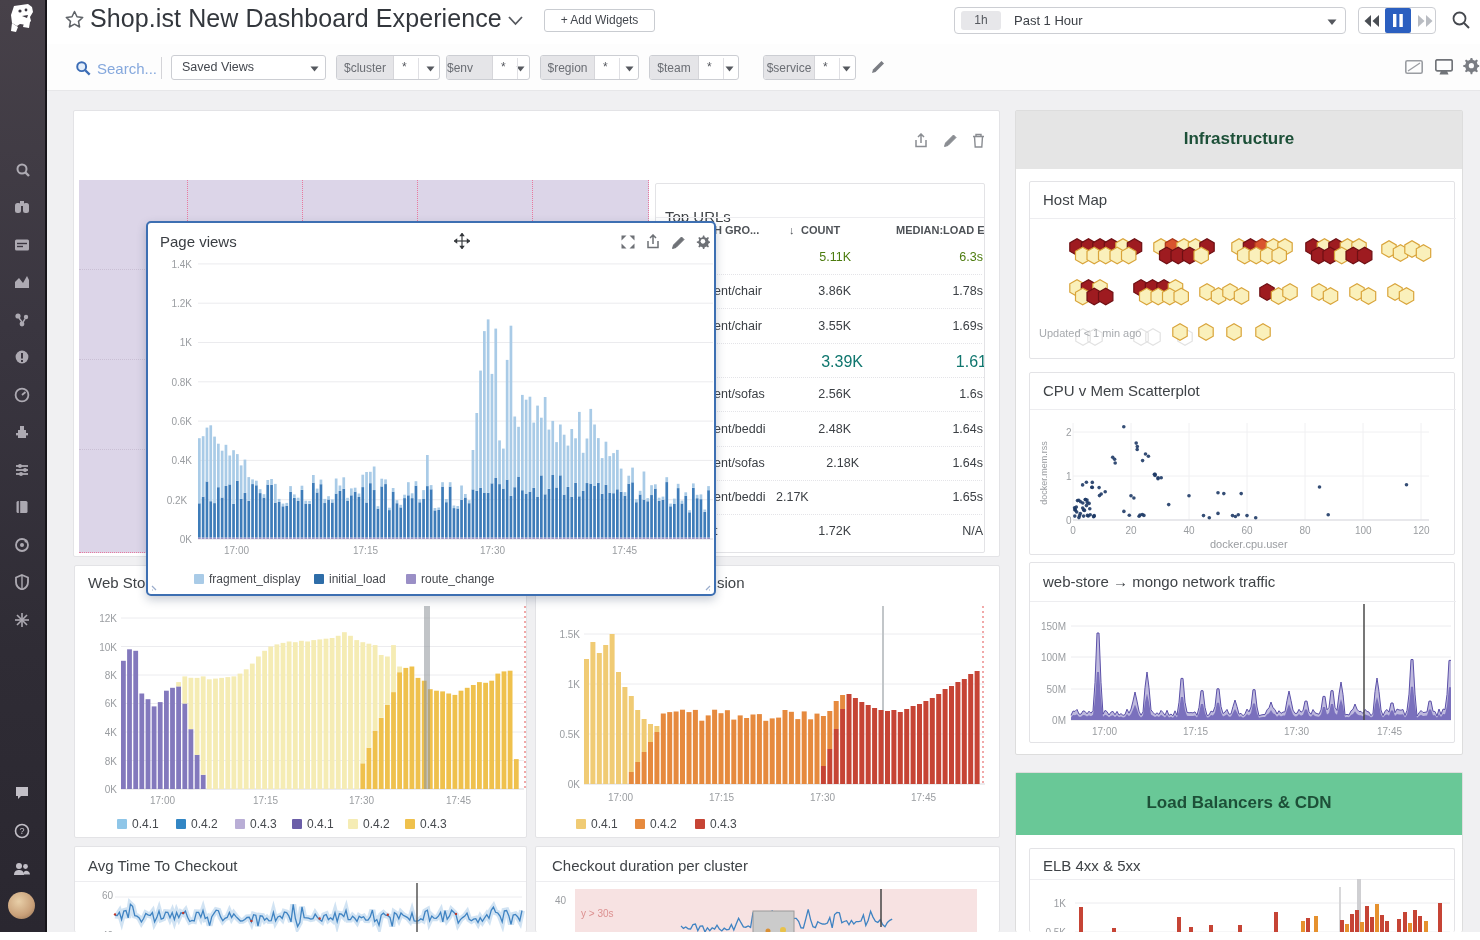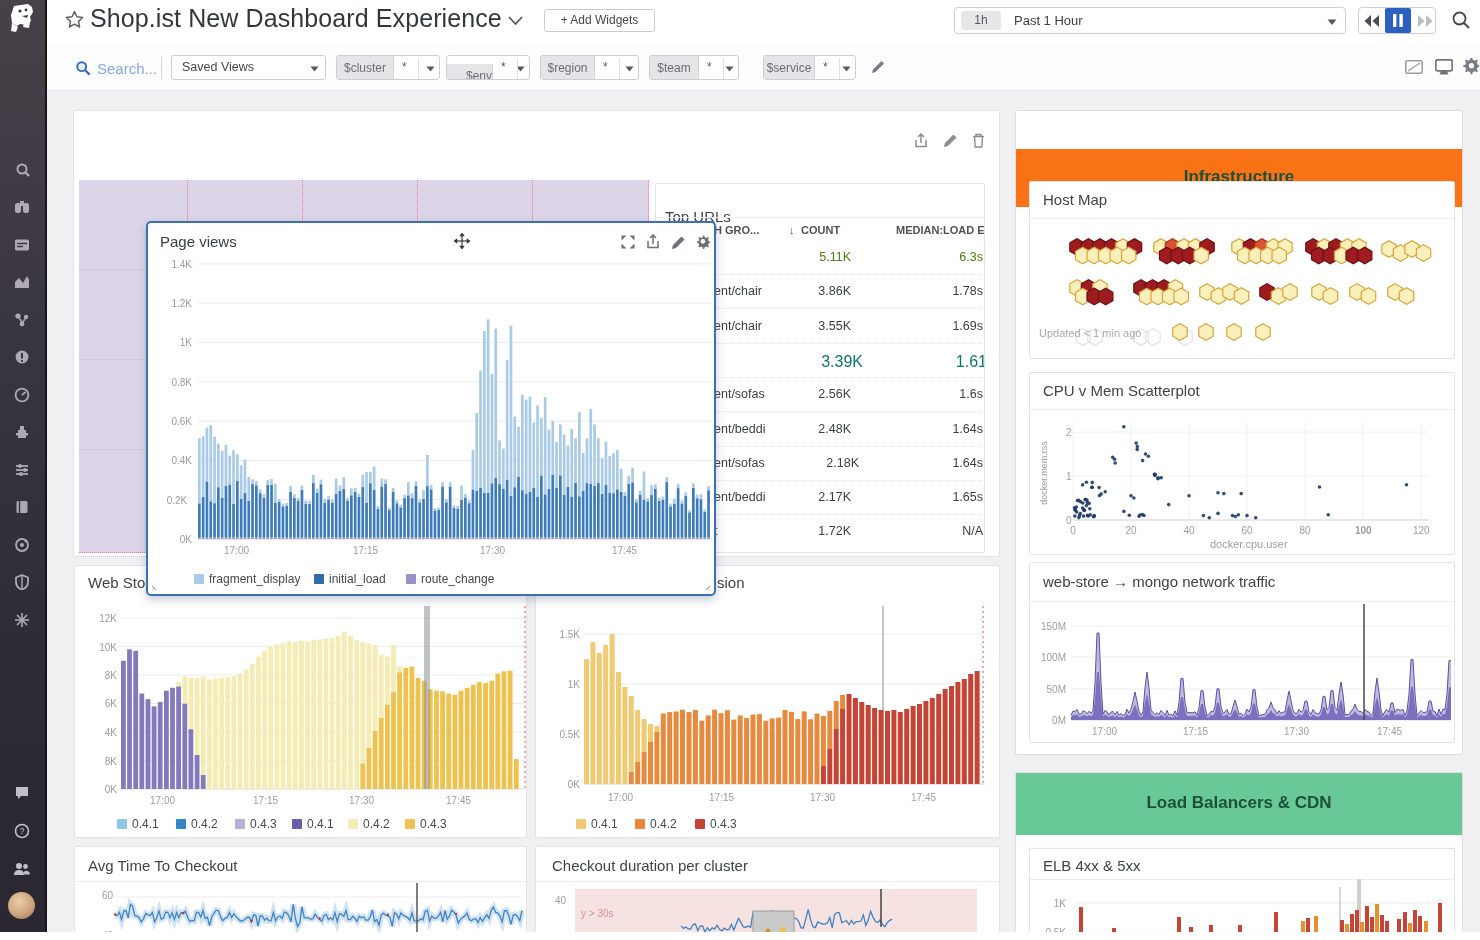--- a/index.html
+++ b/index.html
@@ -157,21 +157,21 @@
       </div>
       <div class="abs" style="left:289px;top:11px;width:104px;height:25px;border:1px solid #ccced3;border-radius:3px;background:#fff;overflow:hidden;">
         <div class="abs" style="left:0;top:0;width:57px;height:25px;background:#e5e5e8;border-right:1px solid #d6d6da;font-size:12px;color:#6b6e74;text-align:center;line-height:24px;">$cluster</div>
         <div class="abs" style="left:65px;top:4px;font-size:12px;color:#55585e;">*</div>
         <svg class="abs" style="left:89px;top:10px" width="9" height="6" viewBox="0 0 9 6">
           <path d="M0.5 0.5 L8.5 0.5 L4.5 5.5 Z" fill="#55585e"></path>
         </svg>
         <div class="abs" style="left:81px;top:2px;width:1px;height:21px;background:#e0e0e4;"></div>
       </div>
       <div class="abs" style="left:399px;top:11px;width:84px;height:25px;border:1px solid #ccced3;border-radius:3px;background:#fff;overflow:hidden;">
-        <div class="abs" style="left:0;top:8px;width:46px;height:25px;background:#e5e5e8;border-right:1px solid #d6d6da;font-size:12px;color:#6b6e74;text-align:right;line-height:24px;">$env</div>
+        <div class="abs" style="left:0;top:0;width:46px;height:25px;background:#e5e5e8;border-right:1px solid #d6d6da;font-size:12px;color:#6b6e74;text-align:left;line-height:24px;">$env</div>
         <div class="abs" style="left:54px;top:4px;font-size:12px;color:#55585e;">*</div>
         <svg class="abs" style="left:69px;top:10px" width="9" height="6" viewBox="0 0 9 6">
           <path d="M0.5 0.5 L8.5 0.5 L4.5 5.5 Z" fill="#55585e"></path>
         </svg>
         <div class="abs" style="left:70px;top:2px;width:1px;height:21px;background:#e0e0e4;"></div>
       </div>
       <div class="abs" style="left:493px;top:11px;width:99px;height:25px;border:1px solid #ccced3;border-radius:3px;background:#fff;overflow:hidden;">
         <div class="abs" style="left:0;top:0;width:54px;height:25px;background:#e5e5e8;border-right:1px solid #d6d6da;font-size:12px;color:#6b6e74;text-align:center;line-height:24px;">$region</div>
         <div class="abs" style="left:62px;top:4px;font-size:12px;color:#55585e;">*</div>
         <svg class="abs" style="left:84px;top:10px" width="9" height="6" viewBox="0 0 9 6">
@@ -279,21 +279,21 @@
         <div class="abs" style="left:4px;top:33px;width:322px;border-top:1px dotted #e4e4e8;"></div>
       </div>
       <div class="abs" style="left:0;top:262.8px;width:330px;height:34px;font-size:12.5px;color:#3c4045;">
         <span class="abs" style="left:58px;top:9px;">ent/sofas</span>
         <span class="abs" style="left:128px;top:9px;width:75px;text-align:right;">2.18K</span>
         <span class="abs" style="left:230px;top:9px;width:97px;text-align:right;">1.64s</span>
         <div class="abs" style="left:4px;top:33px;width:322px;border-top:1px dotted #e4e4e8;"></div>
       </div>
       <div class="abs" style="left:0;top:297.1px;width:330px;height:34px;font-size:12.5px;color:#3c4045;">
         <span class="abs" style="left:58px;top:9px;">ent/beddi</span>
-        <span class="abs" style="left:120px;top:9px;width:75px;text-align:right;">2.17K</span>
+        <span class="abs" style="left:120px;top:9px;width:75px;text-align:left;">2.17K</span>
         <span class="abs" style="left:230px;top:9px;width:97px;text-align:right;">1.65s</span>
         <div class="abs" style="left:4px;top:33px;width:322px;border-top:1px dotted #e4e4e8;"></div>
       </div>
       <div class="abs" style="left:0;top:331.40000000000003px;width:330px;height:34px;font-size:12.5px;color:#3c4045;">
         <span class="abs" style="left:58px;top:9px;">t</span>
         <span class="abs" style="left:120px;top:9px;width:75px;text-align:right;">1.72K</span>
         <span class="abs" style="left:230px;top:9px;width:97px;text-align:right;">N/A</span>
       </div>
     </div>
     <div class="card" style="left:74px;top:565px;width:453px;height:273px;overflow:hidden;">
@@ -533,21 +533,21 @@
 <path d="M145.0,78.9 L147.4,81.4 L149.8,80.0 L152.2,81.8 L154.6,82.0 L157.0,77.5 L159.4,77.1 L161.8,83.7 L164.2,79.1 L166.6,78.9 L169.0,85.0 L171.4,80.8 L173.8,83.7 L176.2,80.8 L178.6,82.1 L181.0,78.2 L183.4,82.1 L185.8,83.9 L188.2,81.2 L190.6,82.9 L193.0,82.4 L195.4,77.5 L197.8,83.1 L200.2,76.9 L202.6,71.3 L205.0,75.7 L207.4,79.8 L209.8,80.2 L212.2,79.0 L214.6,80.4 L217.0,65.4 L219.4,80.7 L221.8,77.3 L224.2,76.1 L226.6,74.5 L229.0,76.8 L231.4,77.8 L233.8,79.6 L236.2,63.4 L238.6,80.6 L241.0,76.7 L243.4,73.1 L245.8,72.0 L248.2,79.5 L250.6,71.9 L253.0,67.6 L255.4,78.7 L257.8,71.4 L260.2,71.4 L262.6,74.3 L265.0,80.8 L267.4,81.0 L269.8,71.8 L272.2,62.4 L274.6,72.6 L277.0,79.7 L279.4,80.6 L281.8,74.8 L284.2,76.2 L286.6,77.0 L289.0,77.2 L291.4,76.1 L293.8,70.6 L296.2,80.8 L298.6,67.5 L301.0,65.4 L303.4,65.8 L305.8,75.7 L308.2,74.5 L310.6,73.7 L313.0,77.8 L315.4,73.5 L317.8,76.9 L320.2,74.6 L322.6,74.7 L325.0,74.0 L327.4,67.9 L329.8,78.4 L332.2,73.2 L334.6,64.2 L337.0,70.1 L339.4,74.3 L341.8,75.4 L344.2,72.7 L346.6,77.5 L349.0,79.8 L351.4,75.5 L353.8,73.3 L356.2,72.2" fill="none" stroke="#3f83c2" stroke-width="1.3"></path>
 <rect x="217" y="64" width="41" height="22" fill="#cbcbcb" stroke="#9a9a9a"></rect>
 <circle cx="247" cy="83" r="3" fill="#e8c24a"></circle>
 <circle cx="232" cy="84" r="2.5" fill="#d98f35"></circle>
 <line x1="345" y1="42" x2="345" y2="80" stroke="#444" stroke-width="1.5"></line>
 </svg>
       </div>
       <div class="axlab" style="left:8px;top:48px;width:22px;text-align:right;">40</div>
     </div>
     <div class="card" style="left:1015px;top:110px;width:448px;height:645px;border-color:#ddd;">
-      <div class="abs" style="left:0;top:0;width:446px;height:58px;background:#f97316;margin-top:38px;">
+      <div class="abs" style="left:0;top:0;width:446px;height:58px;background:#e5e5e5;">
         <div style="text-align:center;font-size:17px;font-weight:bold;color:#1d5038;margin-top:18px;">Infrastructure</div>
       </div>
     </div>
     <div class="card" style="left:1029px;top:181px;width:426px;height:178px;">
       <div class="ctitle" style="left:13px;top:9px;">Host Map</div>
       <div class="abs" style="left:0;top:36px;width:426px;height:1px;background:#ededf0;"></div>
       <svg width="426" height="178" style="position:absolute;left:0;top:0">
         <polygon points="54.2,60.9 54.2,69.2 47.0,73.3 39.8,69.2 39.8,60.9 47.0,56.7" fill="#9e1b20" stroke="#6e0f13" stroke-width="1.2"></polygon>
         <polygon points="65.7,60.9 65.7,69.2 58.5,73.3 51.3,69.2 51.3,60.9 58.5,56.7" fill="#9e1b20" stroke="#6e0f13" stroke-width="1.2"></polygon>
         <polygon points="77.2,60.9 77.2,69.2 70.0,73.3 62.8,69.2 62.8,60.9 70.0,56.7" fill="#9e1b20" stroke="#6e0f13" stroke-width="1.2"></polygon>
@@ -723,21 +723,21 @@
         <circle cx="225.7" cy="144.8" r="1.8" fill="#1e3a66" opacity="0.9"></circle>
         <circle cx="289.5" cy="114.0" r="1.8" fill="#1e3a66" opacity="0.9"></circle>
         <circle cx="298.2" cy="141.7" r="1.8" fill="#1e3a66" opacity="0.9"></circle>
         <circle cx="376.5" cy="111.8" r="1.8" fill="#1e3a66" opacity="0.9"></circle>
       </svg>
       <div class="axlab" style="left:35px;top:152px;width:16px;text-align:center;">0</div>
       <div class="axlab" style="left:93px;top:152px;width:16px;text-align:center;">20</div>
       <div class="axlab" style="left:151px;top:152px;width:16px;text-align:center;">40</div>
       <div class="axlab" style="left:209px;top:152px;width:16px;text-align:center;">60</div>
       <div class="axlab" style="left:267px;top:152px;width:16px;text-align:center;">80</div>
-      <div class="axlab" style="left:325px;top:152px;width:16px;text-align:center;font-weight:bold;">100</div>
+      <div class="axlab" style="left:325px;top:152px;width:16px;text-align:center;">100</div>
       <div class="axlab" style="left:383px;top:152px;width:16px;text-align:center;">120</div>
       <div class="axlab" style="left:36px;top:54px;">2</div>
       <div class="axlab" style="left:36px;top:98px;">1</div>
       <div class="axlab" style="left:36px;top:142px;">0</div>
       <div class="axlab" style="left:180px;top:165px;font-size:11px;">docker.cpu.user</div>
       <div class="axlab" style="left:-26px;top:95px;font-size:9px;transform:rotate(-90deg);width:80px;text-align:center;">docker.mem.rss</div>
     </div>
     <div class="card" style="left:1029px;top:562px;width:426px;height:181px;">
       <div class="ctitle" style="left:13px;top:10px;">web-store → mongo network traffic</div>
       <div class="abs" style="left:0;top:38px;width:426px;height:1px;background:#ededf0;"></div>

